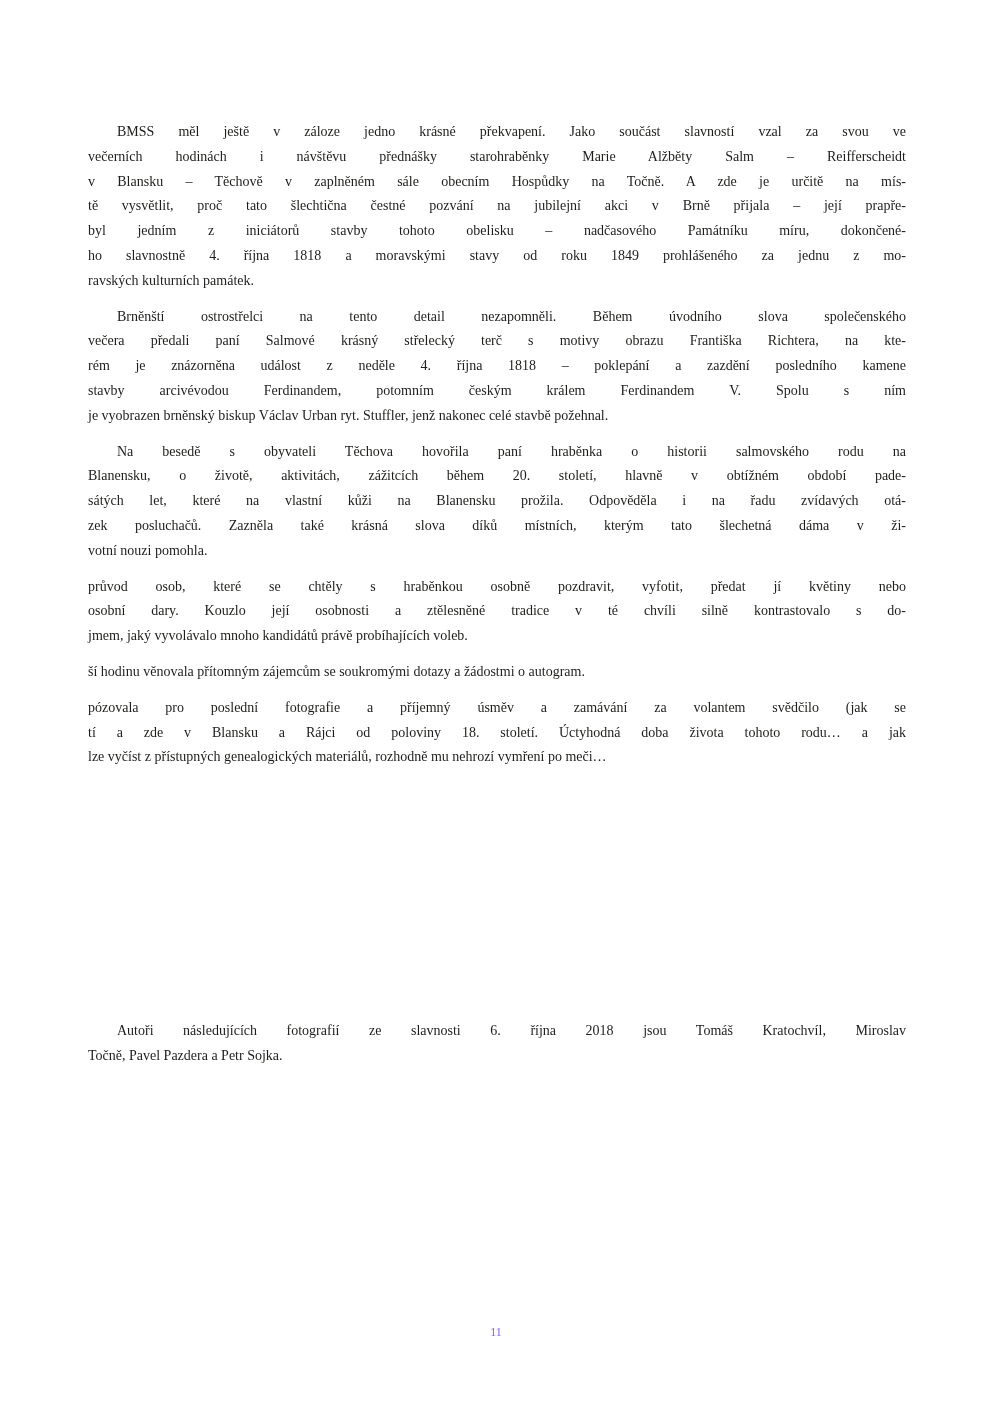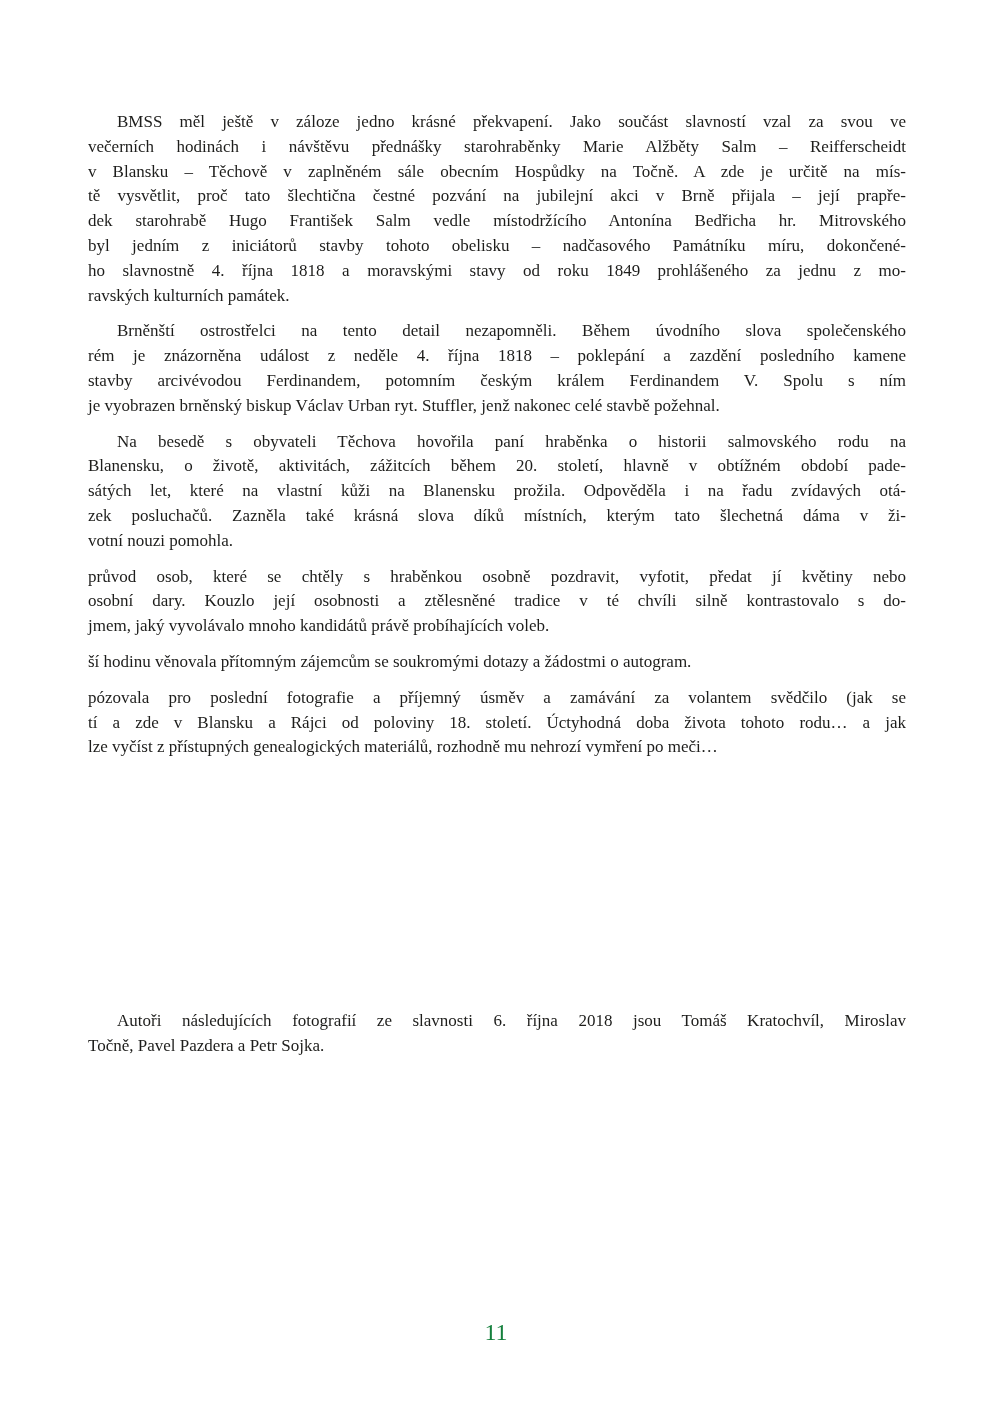--- a/index.html
+++ b/index.html
@@ -12,23 +12,23 @@
     width: 992px;
     height: 1417px;
     background: #ffffff;
     overflow: hidden;
     font-family: "Liberation Serif", "DejaVu Serif", serif;
     color: #1d1d1b;
   }
   .text-block {
     position: absolute;
     left: 88px;
-    top: 110px;
+    top: 120px;
     width: 818px;
-    font-size: 17px;
+    font-size: 14px;
   }
   .text-block p {
     margin: 0 0 11px 0;
     padding: 0;
   }
   .line {
     display: block;
     line-height: 24.8px;
     text-align: justify;
     text-align-last: justify;
@@ -42,44 +42,44 @@
   }
   p.authors {
     margin-top: 249px;
   }
   .page-number {
     position: absolute;
     top: 1320px;
     left: 0;
     width: 100%;
     text-align: center;
-    font-size: 24px;
+    font-size: 12px;
     line-height: 24px;
-    color: #15803d;
+    color: #8b5cf6;
   }
 </style>
 </head>
 <body>
 
 <div class="page">
   <div class="text-block">
 
     <p>
       <span class="line first">BMSS měl ještě v záloze jedno krásné překvapení. Jako součást slavností vzal za svou ve</span>
       <span class="line">večerních hodinách i návštěvu přednášky starohraběnky Marie Alžběty Salm – Reifferscheidt</span>
       <span class="line">v Blansku – Těchově v zaplněném sále obecním Hospůdky na Točně. A zde je určitě na mís-</span>
       <span class="line">tě vysvětlit, proč tato šlechtična čestné pozvání na jubilejní akci v Brně přijala – její prapře-</span>
-      <span class="line">dek starohrabě Hugo František Salm vedle místodržícího Antonína Bedřicha hr. Mitrovského</span>
       <span class="line">byl jedním z iniciátorů stavby tohoto obelisku – nadčasového Památníku míru, dokončené-</span>
       <span class="line">ho slavnostně 4. října 1818 a moravskými stavy od roku 1849 prohlášeného za jednu z mo-</span>
       <span class="line last">ravských kulturních památek.</span>
     </p>
 
     <p>
       <span class="line first">Brněnští ostrostřelci na tento detail nezapomněli. Během úvodního slova společenského</span>
+      <span class="line">večera předali paní Salmové krásný střelecký terč s motivy obrazu Františka Richtera, na kte-</span>
       <span class="line">rém je znázorněna událost z neděle 4. října 1818 – poklepání a zazdění posledního kamene</span>
       <span class="line">stavby arcivévodou Ferdinandem, potomním českým králem Ferdinandem V. Spolu s ním</span>
       <span class="line last">je vyobrazen brněnský biskup Václav Urban ryt. Stuffler, jenž nakonec celé stavbě požehnal.</span>
     </p>
 
     <p>
       <span class="line first">Na besedě s obyvateli Těchova hovořila paní hraběnka o historii salmovského rodu na</span>
       <span class="line">Blanensku, o životě, aktivitách, zážitcích během 20. století, hlavně v obtížném období pade-</span>
       <span class="line">sátých let, které na vlastní kůži na Blanensku prožila. Odpověděla i na řadu zvídavých otá-</span>
       <span class="line">zek posluchačů. Zazněla také krásná slova díků místních, kterým tato šlechetná dáma v ži-</span>

